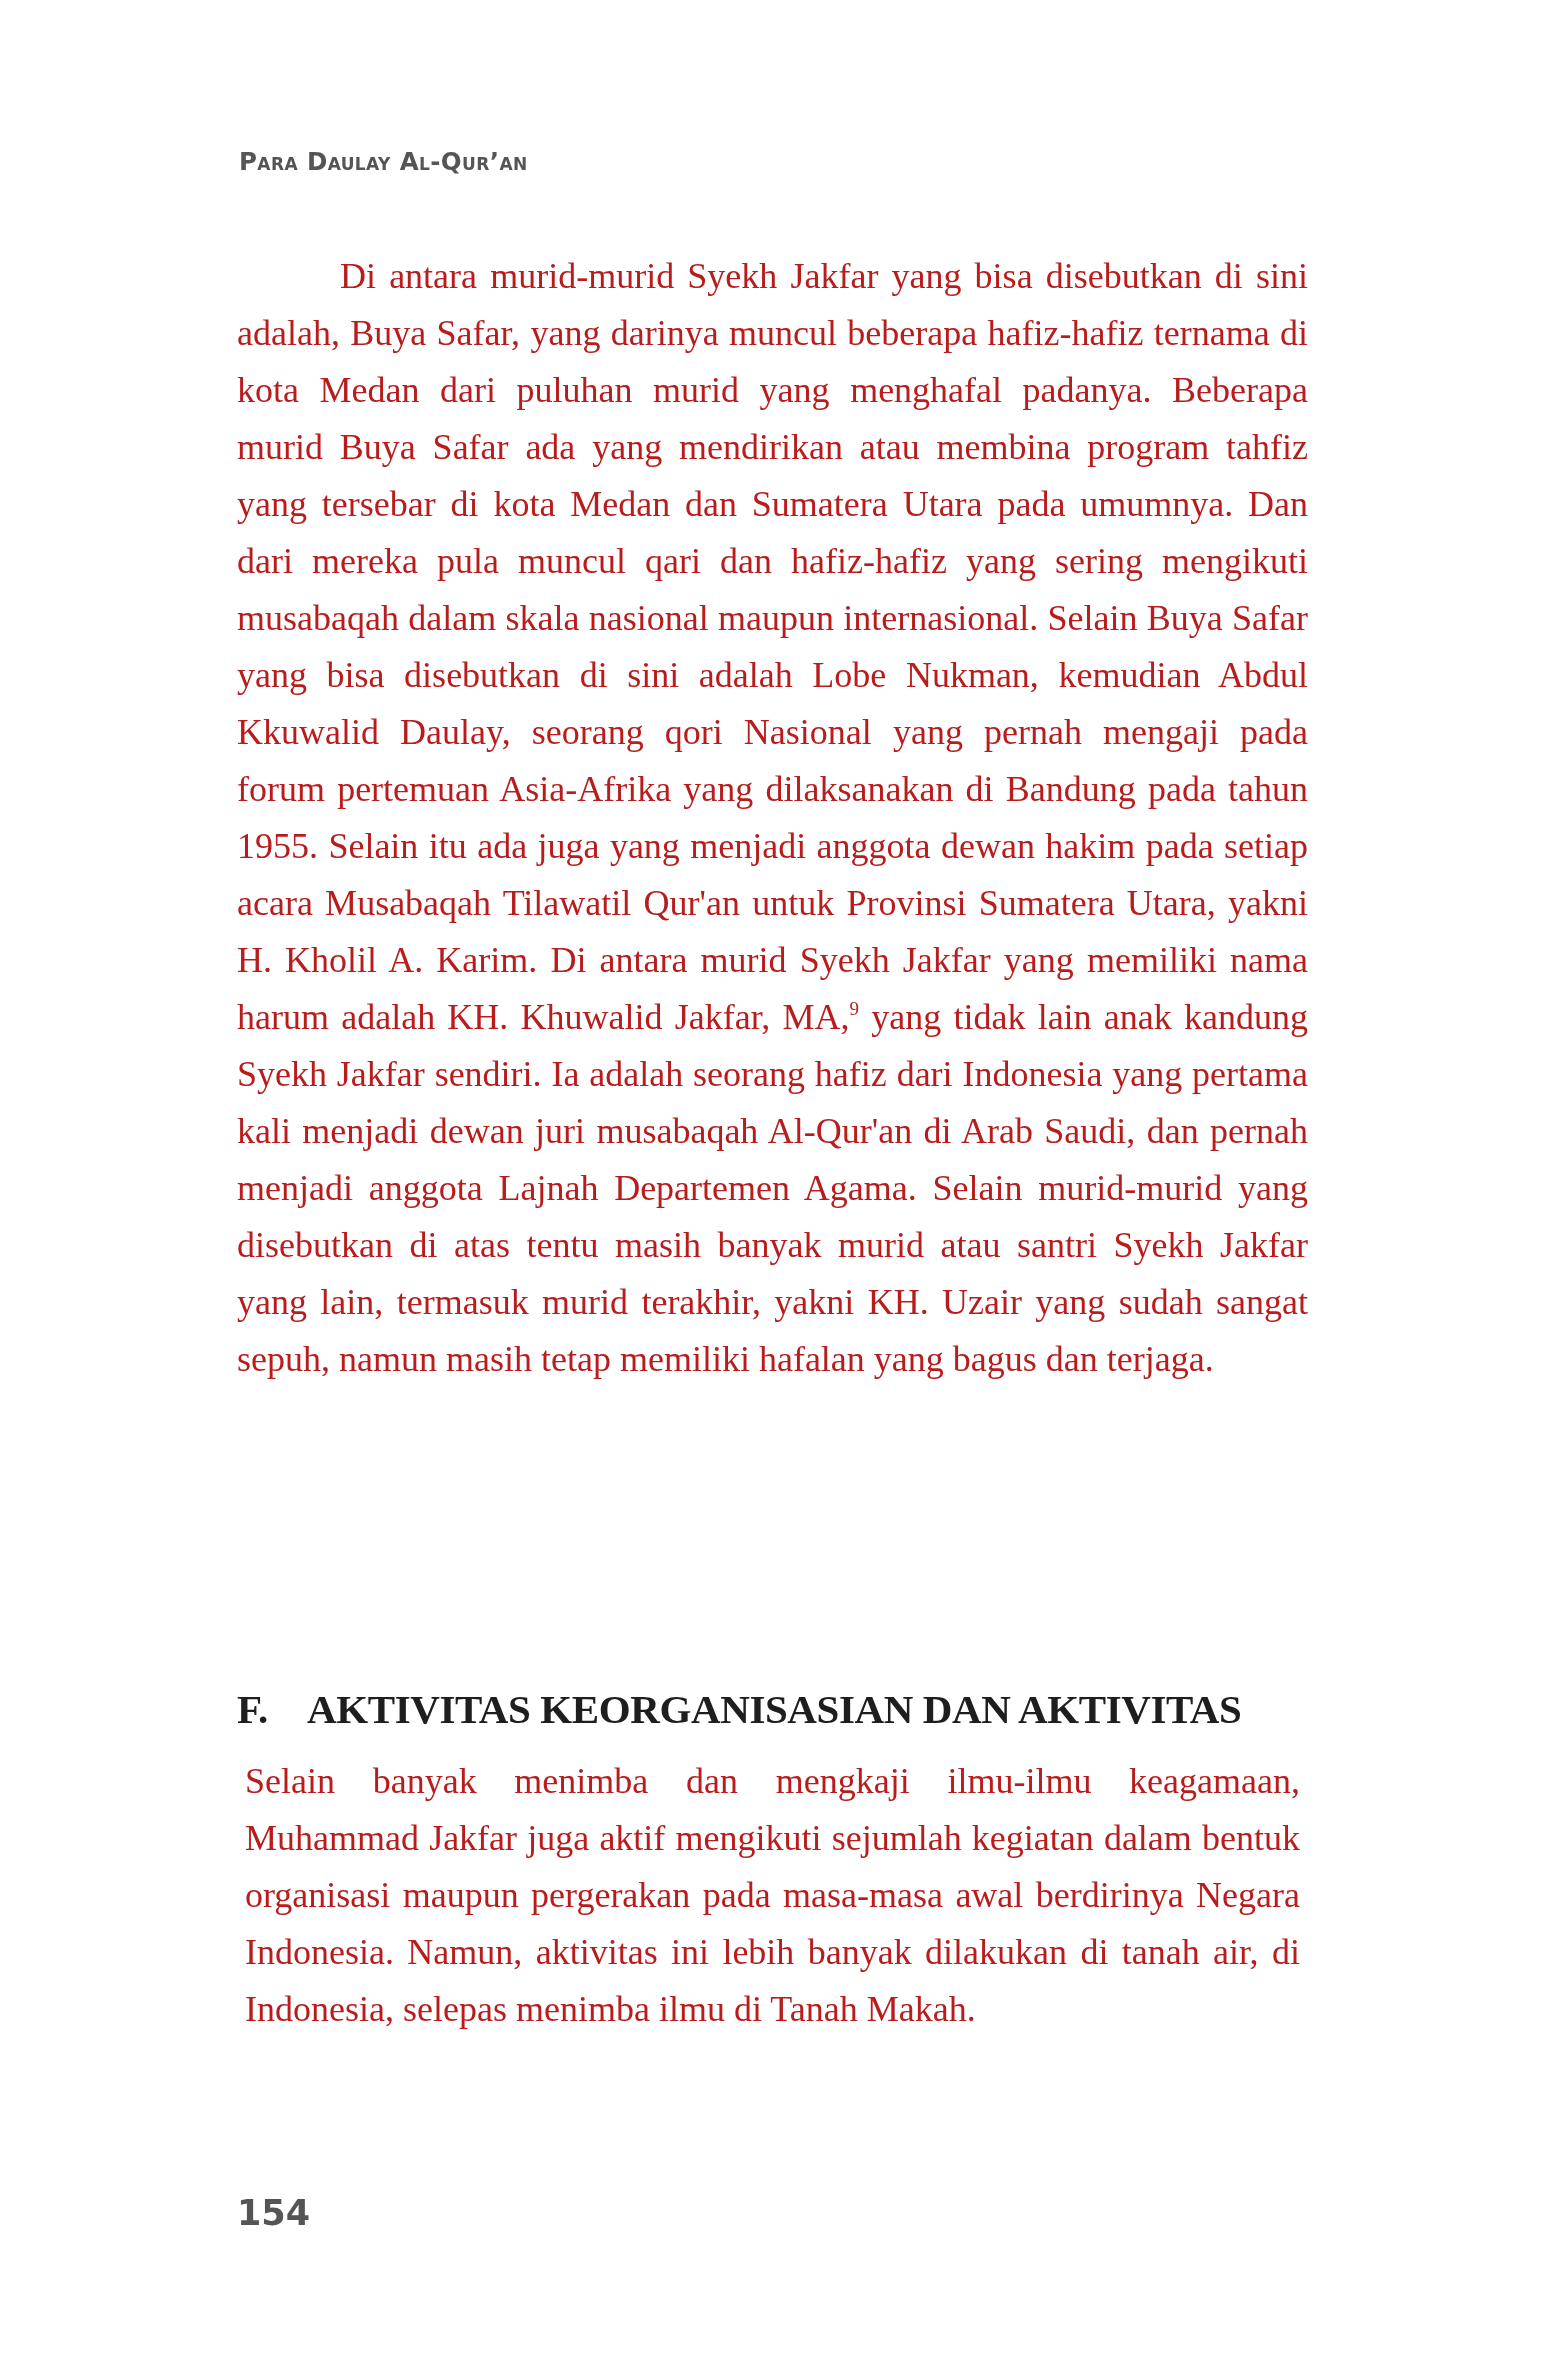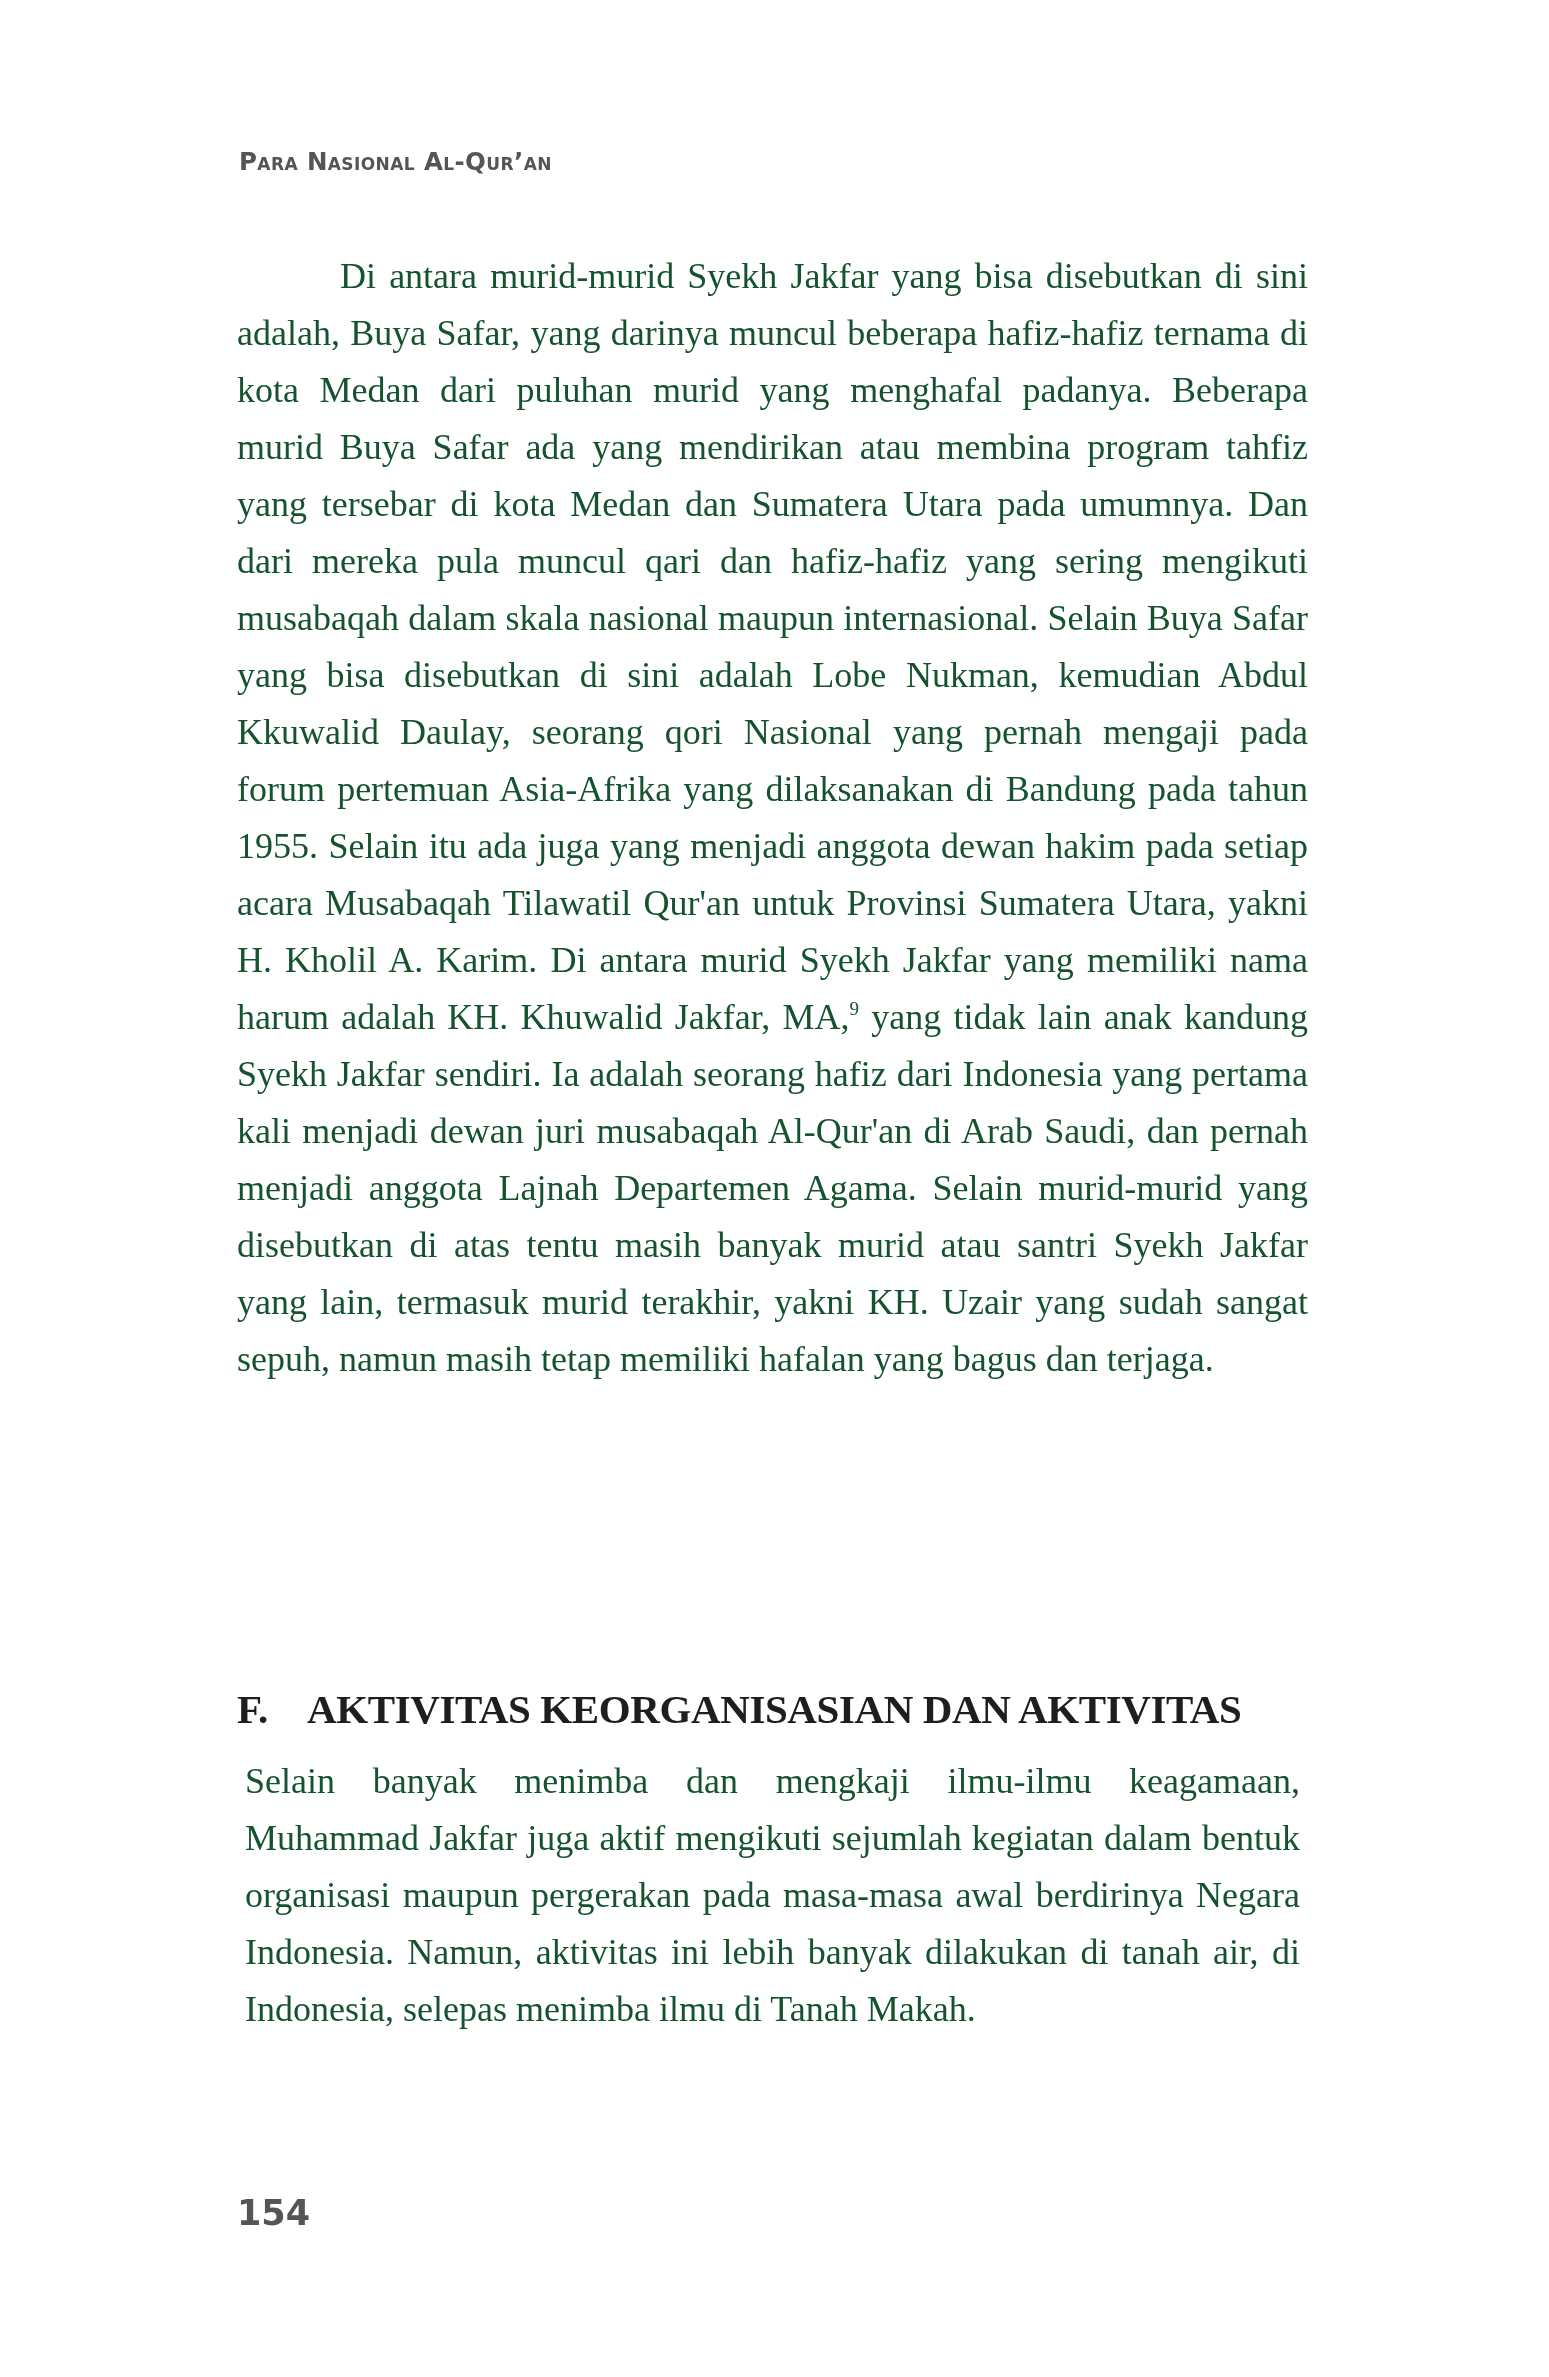--- a/index.html
+++ b/index.html
@@ -5,42 +5,42 @@
   html, body { margin: 0; padding: 0; background: #ffffff; }
   body { width: 1549px; height: 2377px; position: relative; overflow: hidden; }
   .running-head {
     position: absolute; left: 239px; top: 147px;
     font-family: "DejaVu Sans", sans-serif; font-weight: bold;
     color: #555555; font-size: 24.5px; font-variant: small-caps; letter-spacing: 0.4px;
   }
   .body-text {
     position: absolute; left: 237px; width: 1071px;
     font-family: "Liberation Serif", serif; font-size: 36px; line-height: 57px;
-    color: #14532d; text-align: justify;
+    color: #b91c1c; text-align: justify;
   }
   #para1 { top: 248px; }
   #para1 p { margin: 0; text-indent: 103px; }
   #section-heading {
     position: absolute; left: 237px; top: 1685px; width: 1071px;
     font-family: "Liberation Serif", serif; font-weight: bold; font-size: 41px;
     color: #1e1e1e; letter-spacing: -0.4px; white-space: nowrap;
   }
   #section-heading .num { display: inline-block; width: 70px; }
   #para2 { top: 1745px; }
   #para2 p { margin: 8px; }
   sup { font-size: 19px; line-height: 0; vertical-align: 14px; }
   .page-number {
     position: absolute; left: 237px; top: 2193px;
     font-family: "DejaVu Sans", sans-serif; font-weight: bold; font-size: 35px; color: #555555;
   }
 </style>
 </head>
 <body>
 
-<div class="running-head">Para Nasional Al-Qur’an</div>
+<div class="running-head">Para Daulay Al-Qur’an</div>
 
 <div class="body-text" id="para1">
   <p><span>Di antara murid-murid Syekh Jakfar yang bisa disebutkan di sini adalah, Buya Safar, yang darinya muncul beberapa hafiz-hafiz ternama di kota Medan dari puluhan murid yang menghafal padanya. Beberapa murid Buya Safar ada yang mendirikan atau membina program tahfiz yang tersebar di kota Medan dan Sumatera Utara pada umumnya. Dan dari mereka pula muncul qari dan hafiz-hafiz yang sering mengikuti musabaqah dalam skala nasional maupun internasional. Selain Buya Safar yang bisa disebutkan di sini adalah Lobe Nukman, kemudian Abdul Kkuwalid Daulay, seorang qori Nasional yang pernah mengaji pada forum pertemuan Asia-Afrika yang dilaksanakan di Bandung pada tahun 1955. Selain itu ada juga yang menjadi anggota dewan hakim pada setiap acara Musabaqah Tilawatil Qur'an untuk Provinsi Sumatera Utara, yakni H. Kholil A. Karim. Di antara murid Syekh Jakfar yang memiliki nama harum adalah KH. Khuwalid Jakfar, MA,</span><sup>9</sup><span> yang tidak lain anak kandung Syekh Jakfar sendiri. Ia adalah seorang hafiz dari Indonesia yang pertama kali menjadi dewan juri musabaqah Al-Qur'an di Arab Saudi, dan pernah menjadi anggota Lajnah Departemen Agama. Selain murid-murid yang disebutkan di atas tentu masih banyak murid atau santri Syekh Jakfar yang lain, termasuk murid terakhir, yakni KH. Uzair yang sudah sangat sepuh, namun masih tetap memiliki hafalan yang bagus dan terjaga.</span></p>
 </div>
 
 <div id="section-heading">
   <span class="num">F.</span><span>AKTIVITAS KEORGANISASIAN DAN AKTIVITAS</span>
 </div>
 
 <div class="body-text" id="para2">

